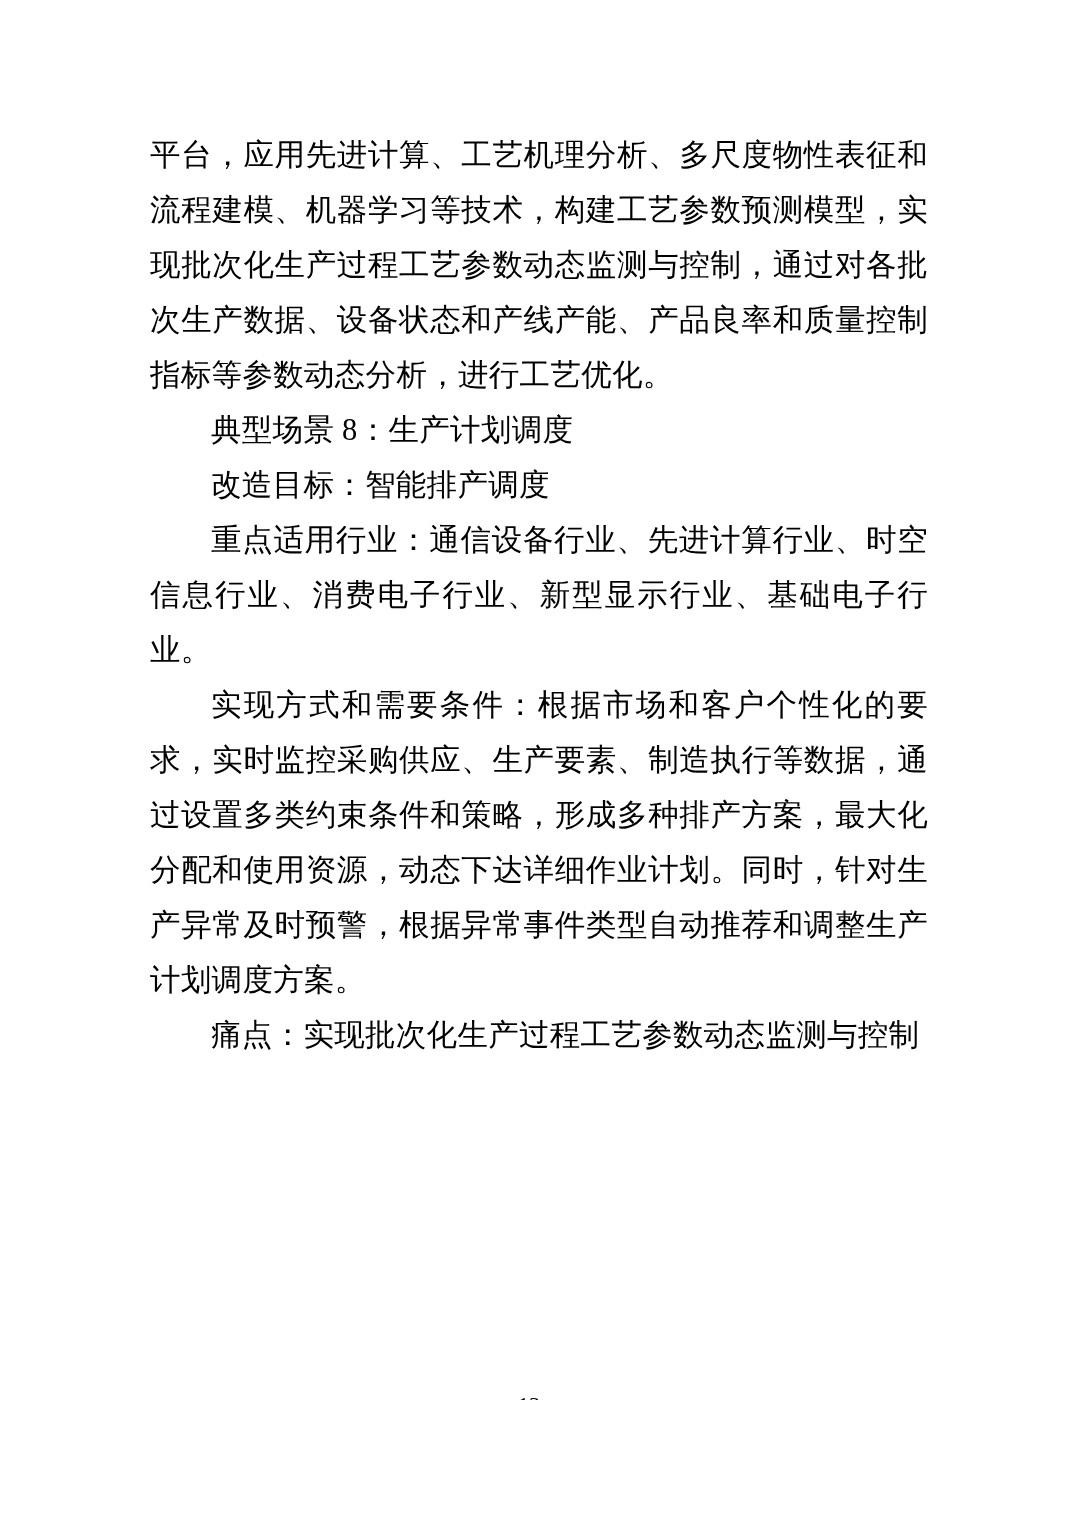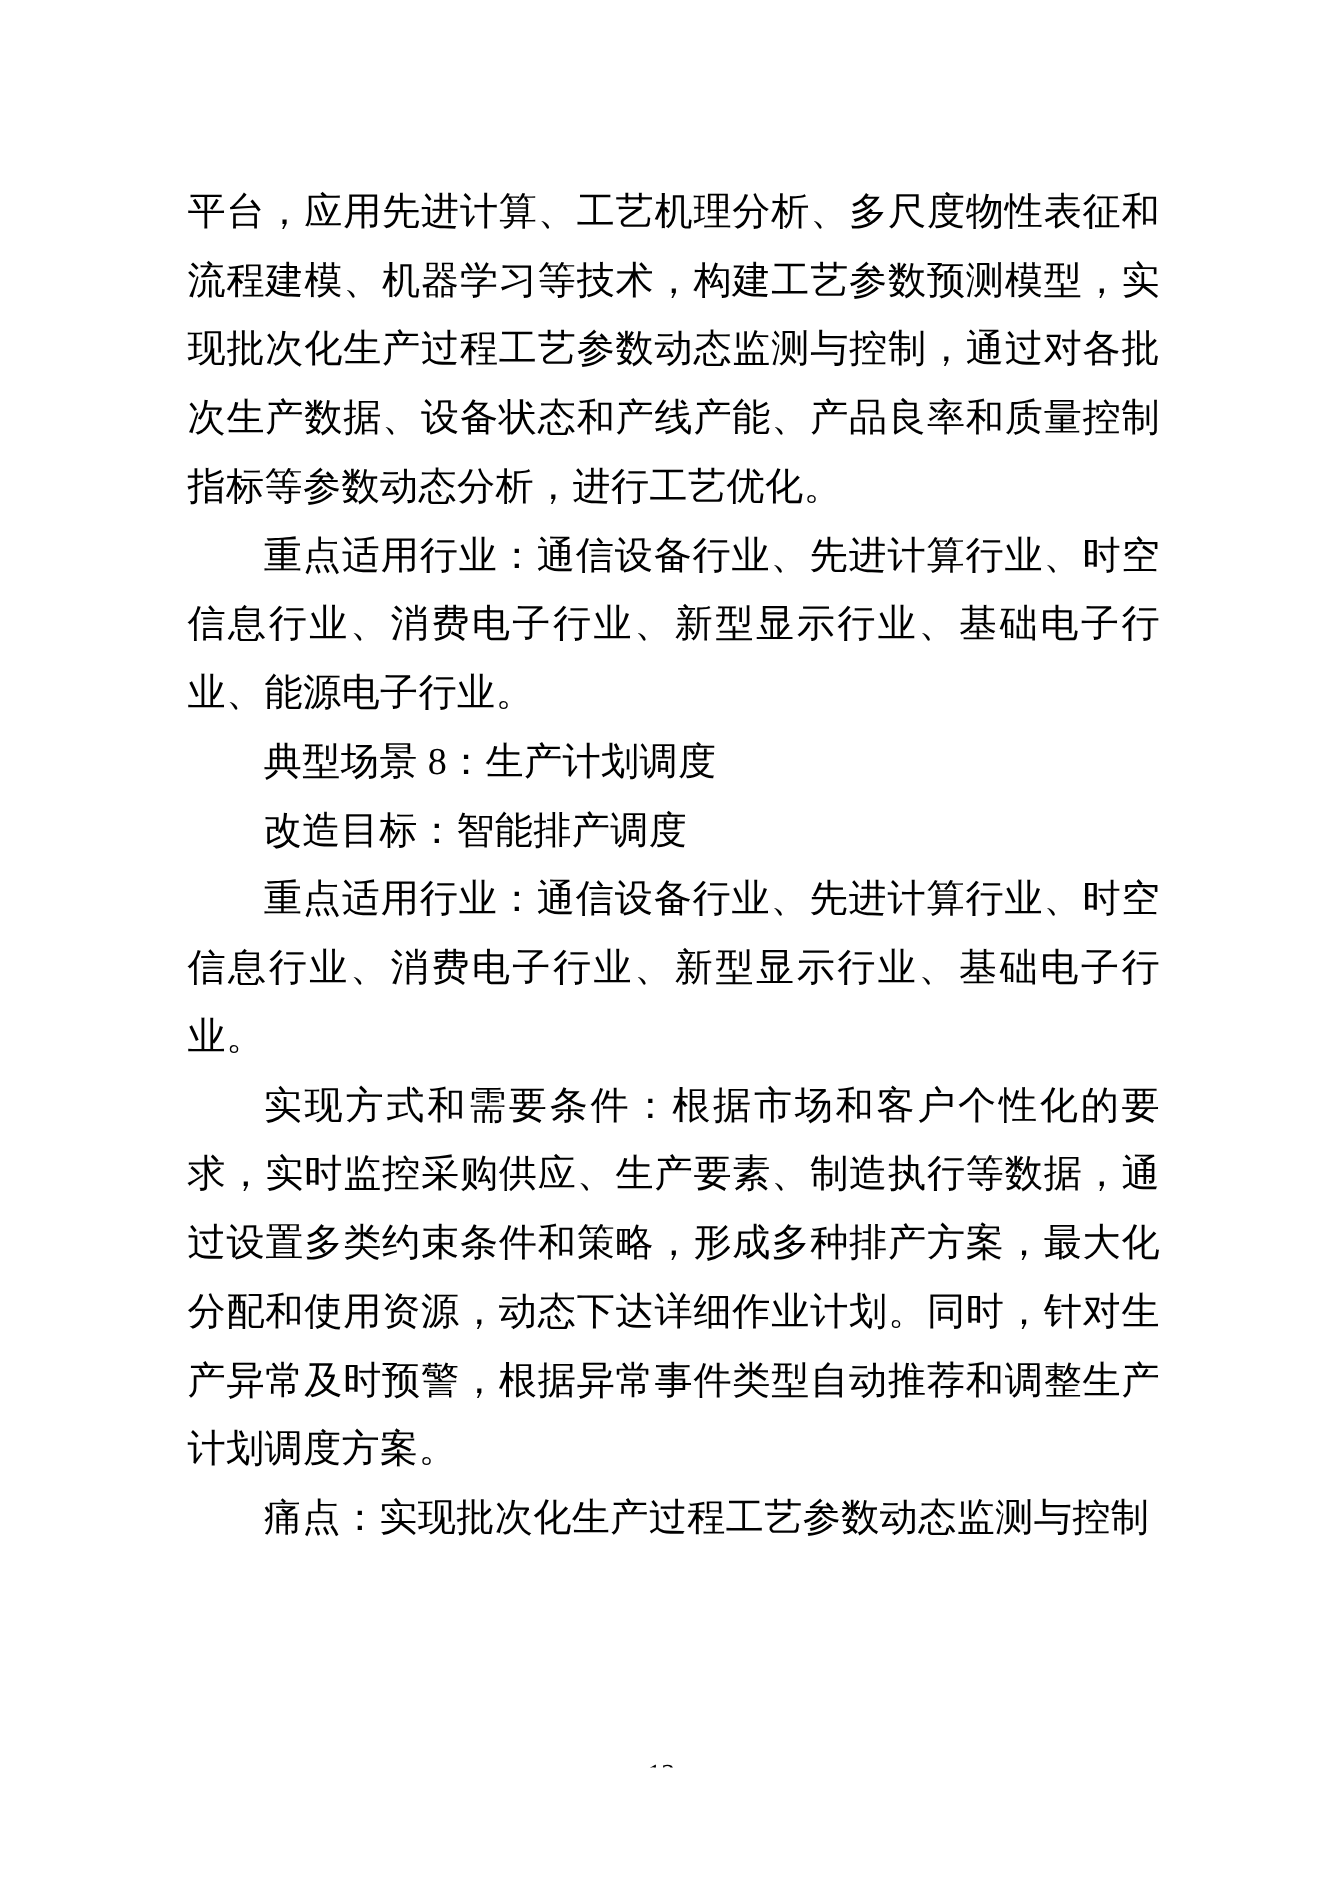--- a/index.html
+++ b/index.html
@@ -5,21 +5,21 @@
   html, body {
     margin: 0;
     padding: 0;
     background: #ffffff;
   }
   .page {
     position: relative;
     width: 1074px;
     height: 1400px;
     background: #ffffff;
-    margin: 14px auto;
+    margin: 0 auto;
     overflow: hidden;
     font-family: "Liberation Serif", "DejaVu Serif", serif;
     color: #000000;
   }
   .content {
     position: absolute;
     left: 150px;
     top: 128px;
     width: 778px;
   }
@@ -43,21 +43,20 @@
     font-size: 22px;
     font-family: Liberation Serif, serif;
   }
 </style>
 </head>
 <body>
 
 <div class="page">
   <div class="content">
     <p>平台，应用先进计算、工艺机理分析、多尺度物性表征和流程建模、机器学习等技术，构建工艺参数预测模型，实现批次化生产过程工艺参数动态监测与控制，通过对各批次生产数据、设备状态和产线产能、产品良率和质量控制指标等参数动态分析，进行工艺优化。</p>
-    <p class="indent">重点适用行业：通信设备行业、先进计算行业、时空信息行业、消费电子行业、新型显示行业、基础电子行业、能源电子行业。</p>
     <p class="indent">典型场景 8：生产计划调度</p>
     <p class="indent">改造目标：智能排产调度</p>
     <p class="indent">重点适用行业：通信设备行业、先进计算行业、时空信息行业、消费电子行业、新型显示行业、基础电子行业。</p>
     <p class="indent">实现方式和需要条件：根据市场和客户个性化的要求，实时监控采购供应、生产要素、制造执行等数据，通过设置多类约束条件和策略，形成多种排产方案，最大化分配和使用资源，动态下达详细作业计划。同时，针对生产异常及时预警，根据异常事件类型自动推荐和调整生产计划调度方案。</p>
     <p class="indent">痛点：实现批次化生产过程工艺参数动态监测与控制</p>
   </div>
   <div class="pagenum">13</div>
 </div>
 
 </body></html>

